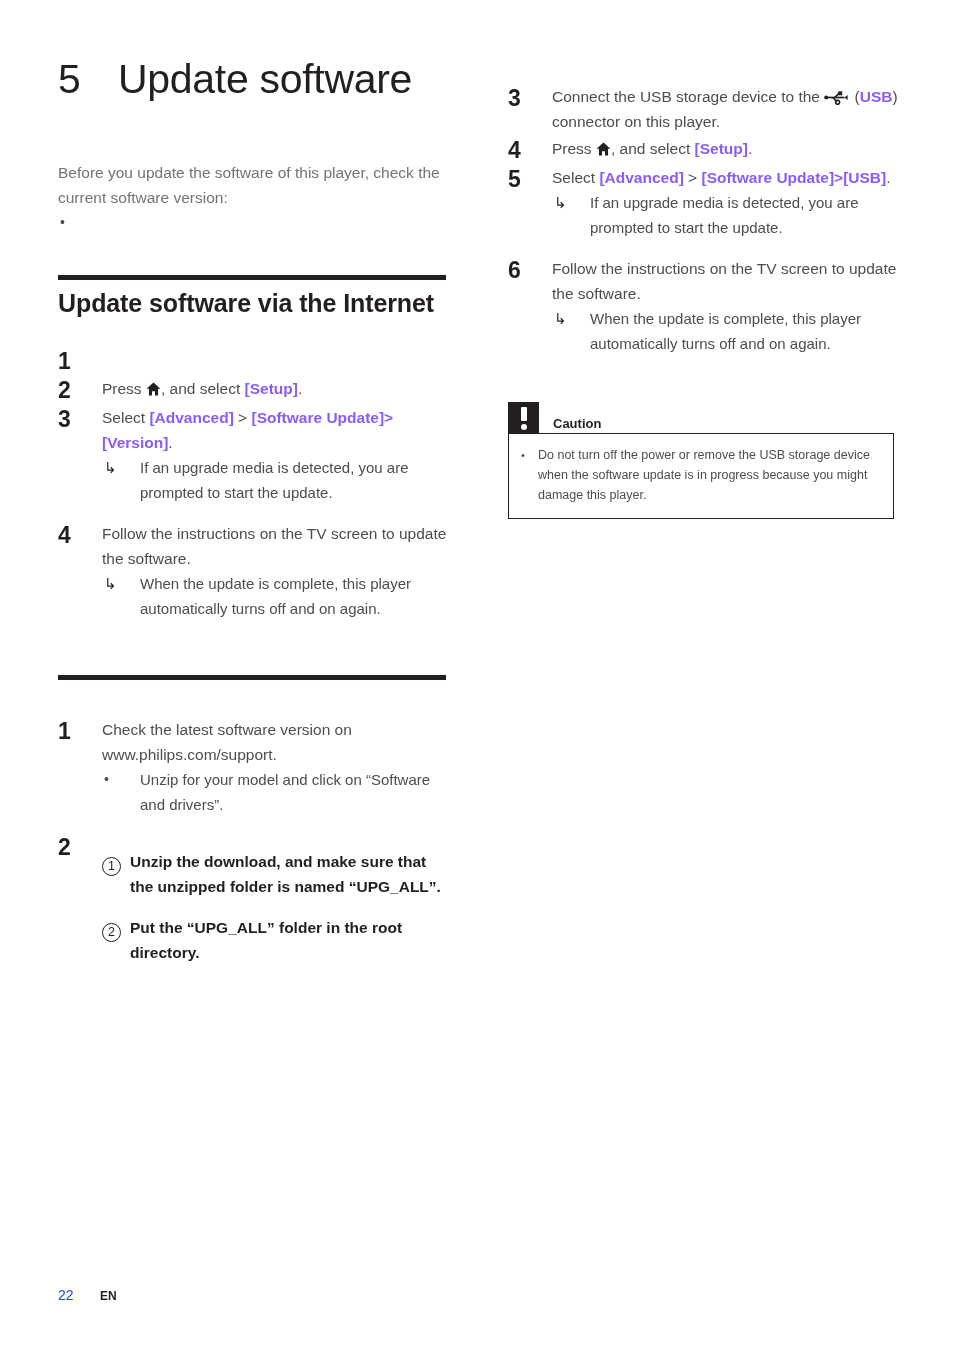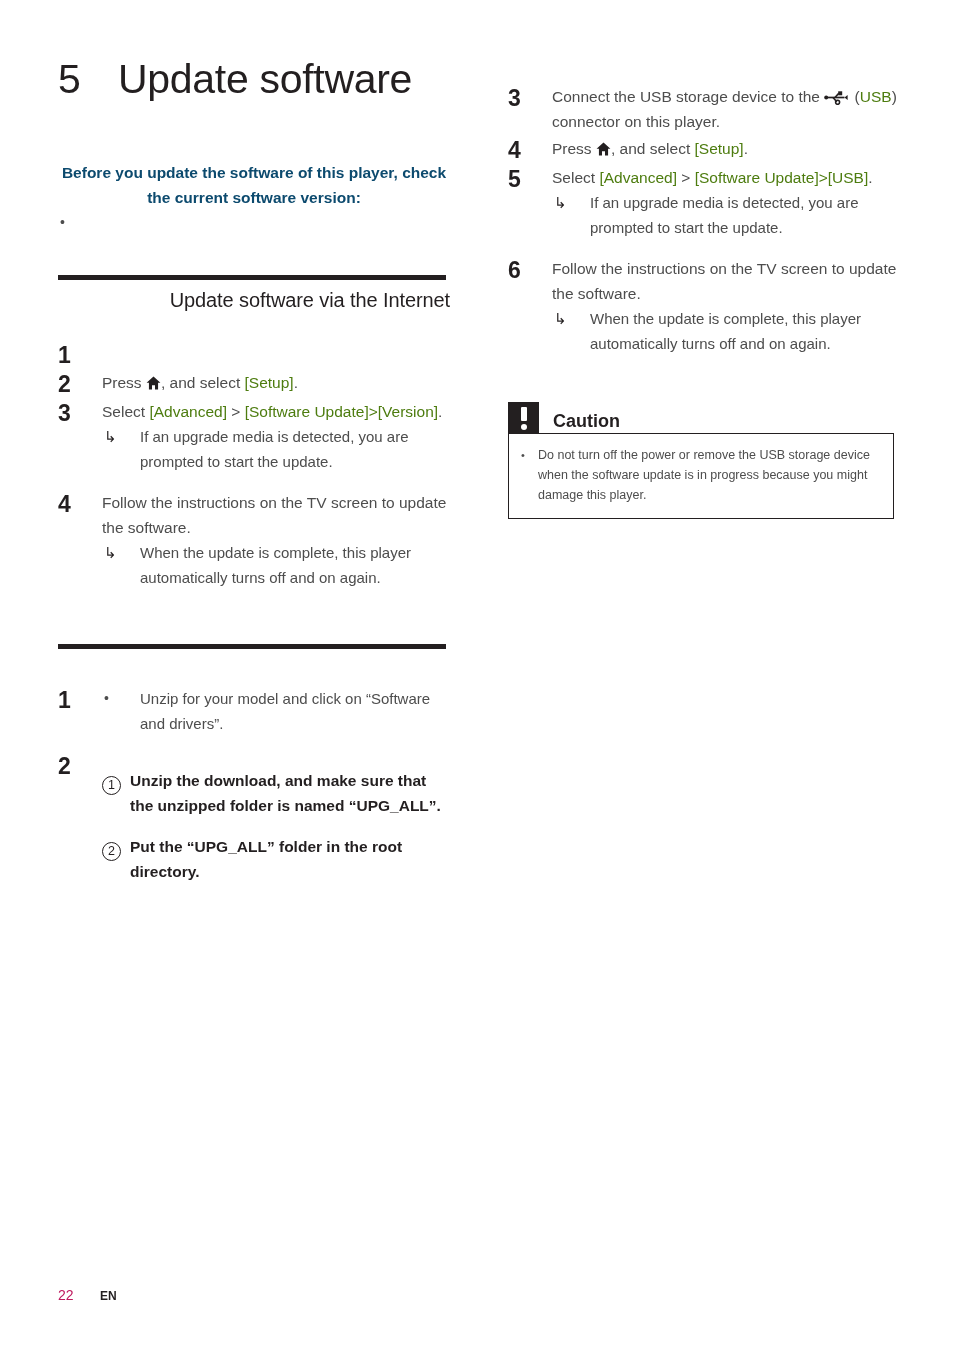--- a/index.html
+++ b/index.html
@@ -47,41 +47,39 @@
     position: absolute;
     left: 508px;
     top: 82px;
     width: 392px;
   }
 
   
   p.intro {
     font-size: 15.5px;
     line-height: 25px;
-    color: #0c4a6e;
-    font-weight: 700;
+    color: #737373;
+    font-weight: 400;
     margin-bottom: 0px;
-    text-align: center;
   }
 
   
   .rule {
     height: 5px;
     background: #231f20;
     width: 388px;
     margin-bottom: 9px;
   }
   h2.section {
-    font-size: 20px;
-    font-weight: 400;
+    font-size: 25px;
+    font-weight: 700;
     color: #231f20;
     line-height: 1.18;
     letter-spacing: -0.1px;
     margin-bottom: 0;
-    text-align: right;
   }
 
   
   .step {
     display: flex;
     align-items: flex-start;
     margin-top: 2px;
   }
   .step-num {
     flex: 0 0 44px;
@@ -163,21 +161,21 @@
     border-radius: 50%;
     font-size: 12.5px;
     line-height: 16.5px;
     text-align: center;
     font-weight: 400;
     color: #231f20;
     vertical-align: -3px;
   }
   .circled-text { flex: 1; }
 
-  b, strong { color: #4d7c0f; font-weight: 400; }
+  b, strong { color: #8b5cf6; font-weight: 700; }
 
   
   .caution-wrap {
     margin-top: 46px;
     width: 386px;
     position: relative;
   }
   .caution-head {
     display: flex;
     align-items: flex-end;
@@ -204,21 +202,21 @@
     position: absolute;
     left: 50%;
     top: 22px;
     transform: translateX(-50%);
     width: 6px;
     height: 6px;
     background: #ffffff;
     border-radius: 50%;
   }
   .caution-label {
-    font-size: 18px;
+    font-size: 13px;
     font-weight: 700;
     color: #231f20;
     padding-left: 14px;
     padding-bottom: 4px;
     line-height: 1;
   }
   .caution-body {
     border: 1.4px solid #231f20;
     border-top: 1.4px solid #231f20;
     padding: 11px 14px 13px 12px;
@@ -241,21 +239,21 @@
   
   .footer {
     position: absolute;
     left: 58px;
     bottom: 47px;
     display: flex;
     align-items: baseline;
   }
   .footer-page {
     font-size: 14px;
-    color: #be185d;
+    color: #1d4ed8;
     width: 42px;
   }
   .footer-lang {
     font-size: 12px;
     color: #231f20;
     font-weight: 700;
   }
 
   
   .icon-home {
@@ -339,20 +337,21 @@
     <div class="spacer-lg"></div>
     <div style="height:14px"></div>
 
     <div class="rule"></div>
 
     <div class="spacer-md"></div>
 
     <div class="step">
       <span class="step-num">1</span>
       <span class="step-body">
+        <span>Check the latest software version on www.philips.com/support.</span>
         <span class="subbullet">
           <span class="subbullet-dot">•</span>
           <span class="subbullet-text">Unzip for your model and click on “Software and drivers”.</span>
         </span>
       </span>
     </div>
 
     <div class="spacer-sm"></div>
 
     <div class="step">

